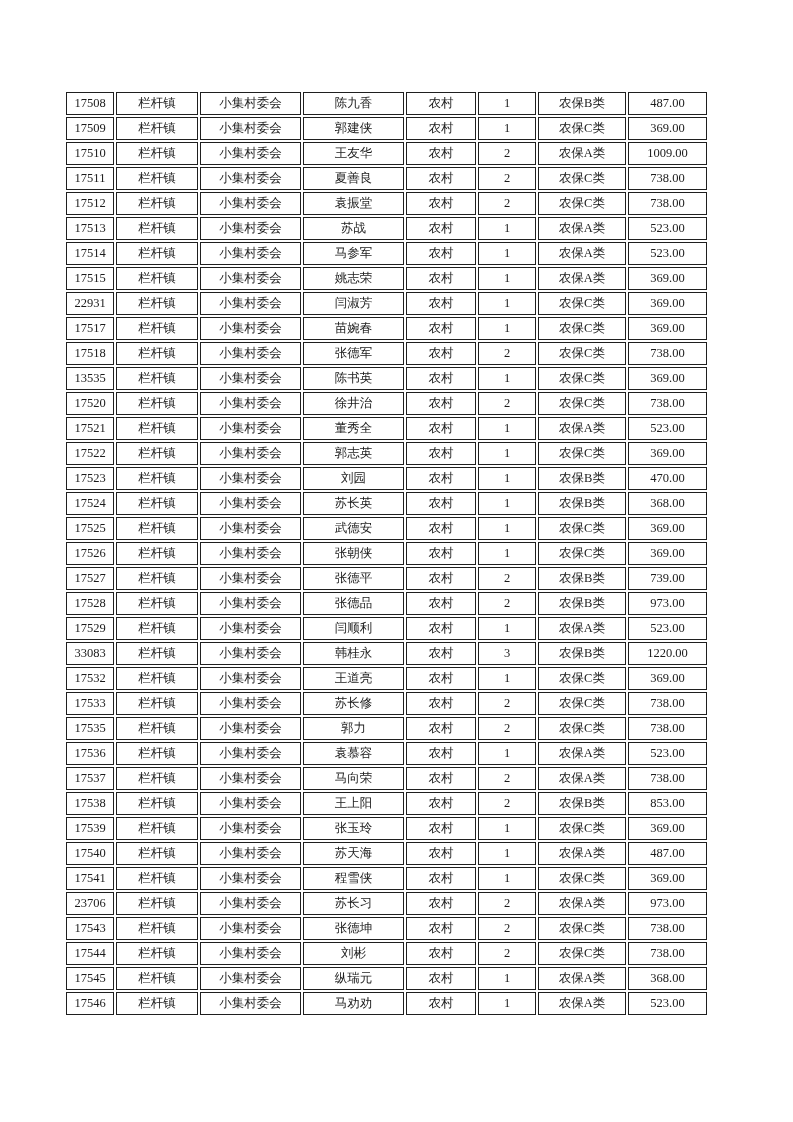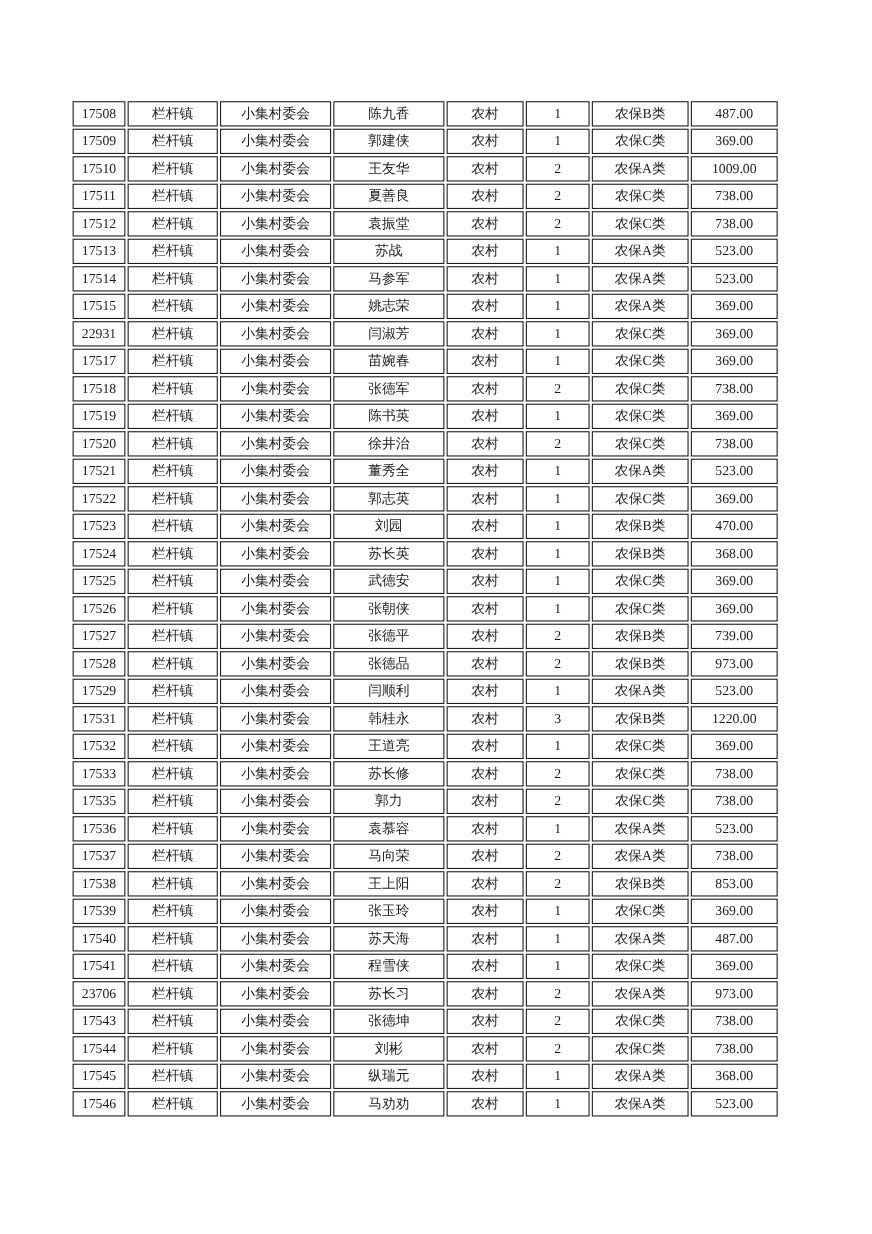--- a/index.html
+++ b/index.html
@@ -178,21 +178,21 @@
     <td>栏杆镇</td>
     <td>小集村委会</td>
     <td>张德军</td>
     <td>农村</td>
     <td>2</td>
     <td>农保C类</td>
     <td>738.00</td>
   </tr>
 
   <tr>
-    <td>17519</td>
+    <td>13535</td>
     <td>栏杆镇</td>
     <td>小集村委会</td>
     <td>陈书英</td>
     <td>农村</td>
     <td>1</td>
     <td>农保C类</td>
     <td>369.00</td>
   </tr>
 
   <tr>
@@ -300,21 +300,21 @@
     <td>小集村委会</td>
     <td>闫顺利</td>
     <td>农村</td>
     <td>1</td>
     <td>农保A类</td>
     <td>523.00</td>
   </tr>
 
 
   <tr>
-    <td>17531</td>
+    <td>33083</td>
     <td>栏杆镇</td>
     <td>小集村委会</td>
     <td>韩桂永</td>
     <td>农村</td>
     <td>3</td>
     <td>农保B类</td>
     <td>1220.00</td>
   </tr>
 
   <tr>

